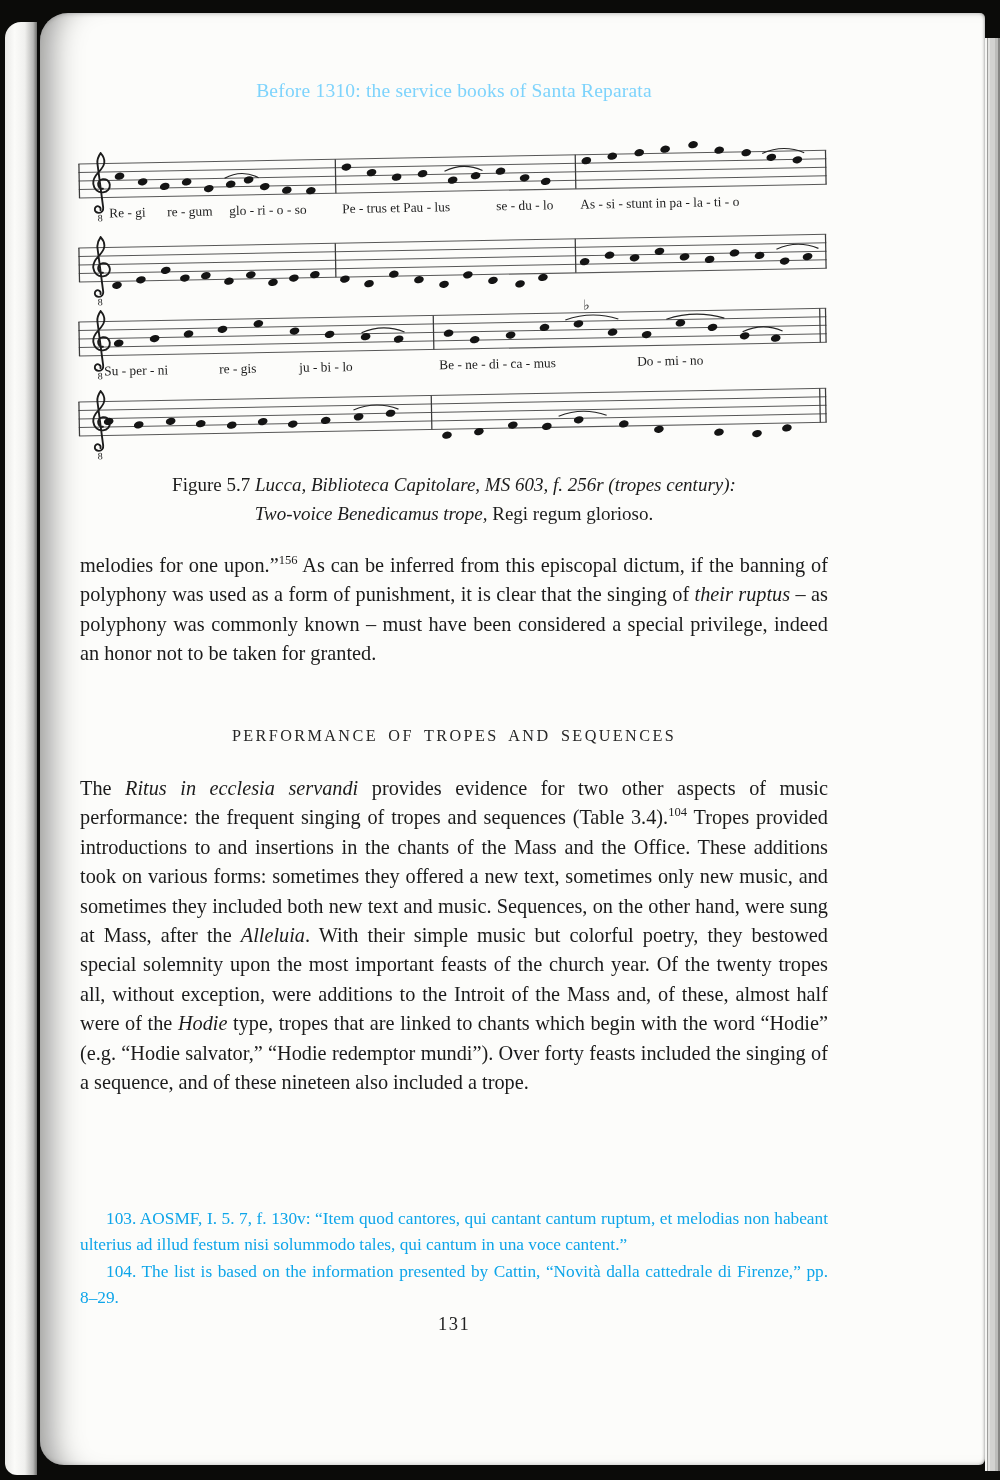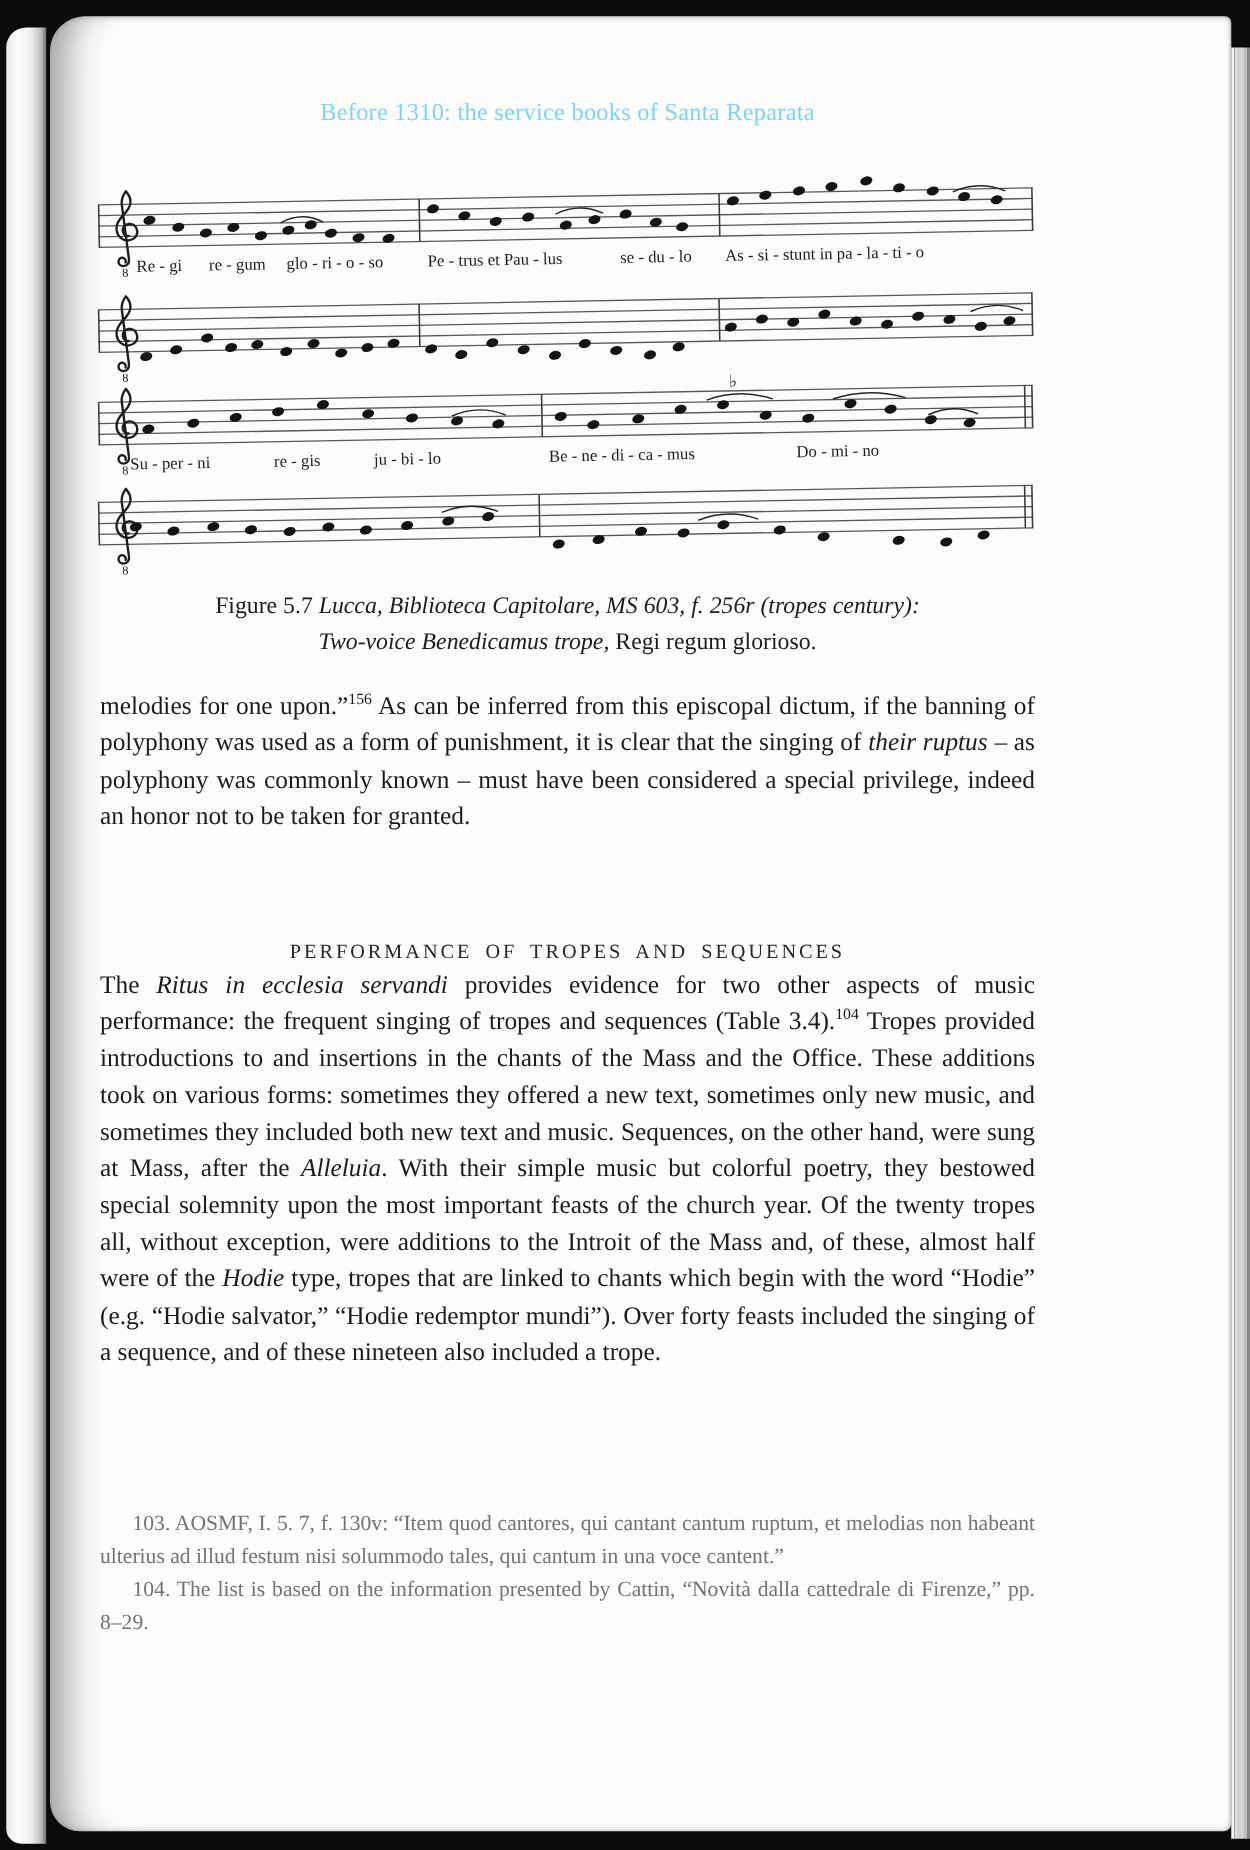--- a/index.html
+++ b/index.html
@@ -23,23 +23,23 @@
   .caption{position:absolute;top:471px;left:0;width:100%;text-align:center;
        font-size:19px;line-height:28.5px;color:#1c1c1c;}
   .para{position:absolute;left:0;width:100%;font-size:20.3px;line-height:29.4px;
        text-align:justify;color:#1b1b1b;}
   .para p{margin:0;}
   .p1{top:551px;}
   .p2{top:774px;}
   .indent{text-indent:30px;}
   sup{font-size:.62em;line-height:0;vertical-align:super;}
   .section-heading{position:absolute;top:727px;left:0;width:100%;text-align:center;
-       font-size:16.2px;letter-spacing:2.4px;word-spacing:4px;color:#262626;margin-top:25px;}
+       font-size:16.2px;letter-spacing:2.4px;word-spacing:4px;color:#262626;}
   .footnotes{position:absolute;top:1206px;left:0;width:100%;font-size:17.3px;
-       line-height:26.3px;text-align:justify;color:#737373;}
+       line-height:26.3px;text-align:justify;color:#0ea5e9;}
   .fn{margin:0;text-indent:26px;}
   .page-number{position:absolute;top:1314px;left:0;width:100%;text-align:center;
        font-size:18.5px;letter-spacing:1.5px;color:#222;}
 </style>
 </head>
 <body>
 
 <div class="left-strip"></div>
 <div class="page"></div>
 <div class="right-stack"></div>
@@ -233,13 +233,14 @@
   </div>
   <div class="para p1"><span>melodies for one upon.”</span><sup>156</sup><span> As can be inferred from this episcopal dictum, if the banning of polyphony was used as a form of punishment, it is clear that the singing of </span><i>their ruptus</i><span> – as polyphony was commonly known – must have been considered a special privilege, indeed an honor not to be taken for granted.</span></div>
   <div class="section-heading">PERFORMANCE OF TROPES AND SEQUENCES</div>
   <div class="para p2">
     <p><span>The </span><i>Ritus in ecclesia servandi</i><span> provides evidence for two other aspects of music performance: the frequent singing of tropes and sequences (Table 3.4).</span><sup>104</sup><span> Tropes provided introductions to and insertions in the chants of the Mass and the Office. These additions took on various forms: sometimes they offered a new text, sometimes only new music, and sometimes they included both new text and music. Sequences, on the other hand, were sung at Mass, after the </span><i>Alleluia</i><span>. With their simple music but colorful poetry, they bestowed special solemnity upon the most important feasts of the church year. Of the twenty tropes all, without exception, were additions to the Introit of the Mass and, of these, almost half were of the </span><i>Hodie</i><span> type, tropes that are linked to chants which begin with the word “Hodie” (e.g. “Hodie salvator,” “Hodie redemptor mundi”). Over forty feasts included the singing of a sequence, and of these nineteen also included a trope.</span></p>
   </div>
   <div class="footnotes" id="footnotes">
       <p class="fn"><span>103. AOSMF, I. 5. 7, f. 130v: “Item quod cantores, qui cantant cantum ruptum, et melodias non habeant ulterius ad illud festum nisi solummodo tales, qui cantum in una voce cantent.”</span></p>
       <p class="fn"><span>104. The list is based on the information presented by Cattin, “Novità dalla cattedrale di Firenze,” pp. 8–29.</span></p>
     </div>
+  <div class="page-number">131</div>
 </div>
 
 </body></html>

